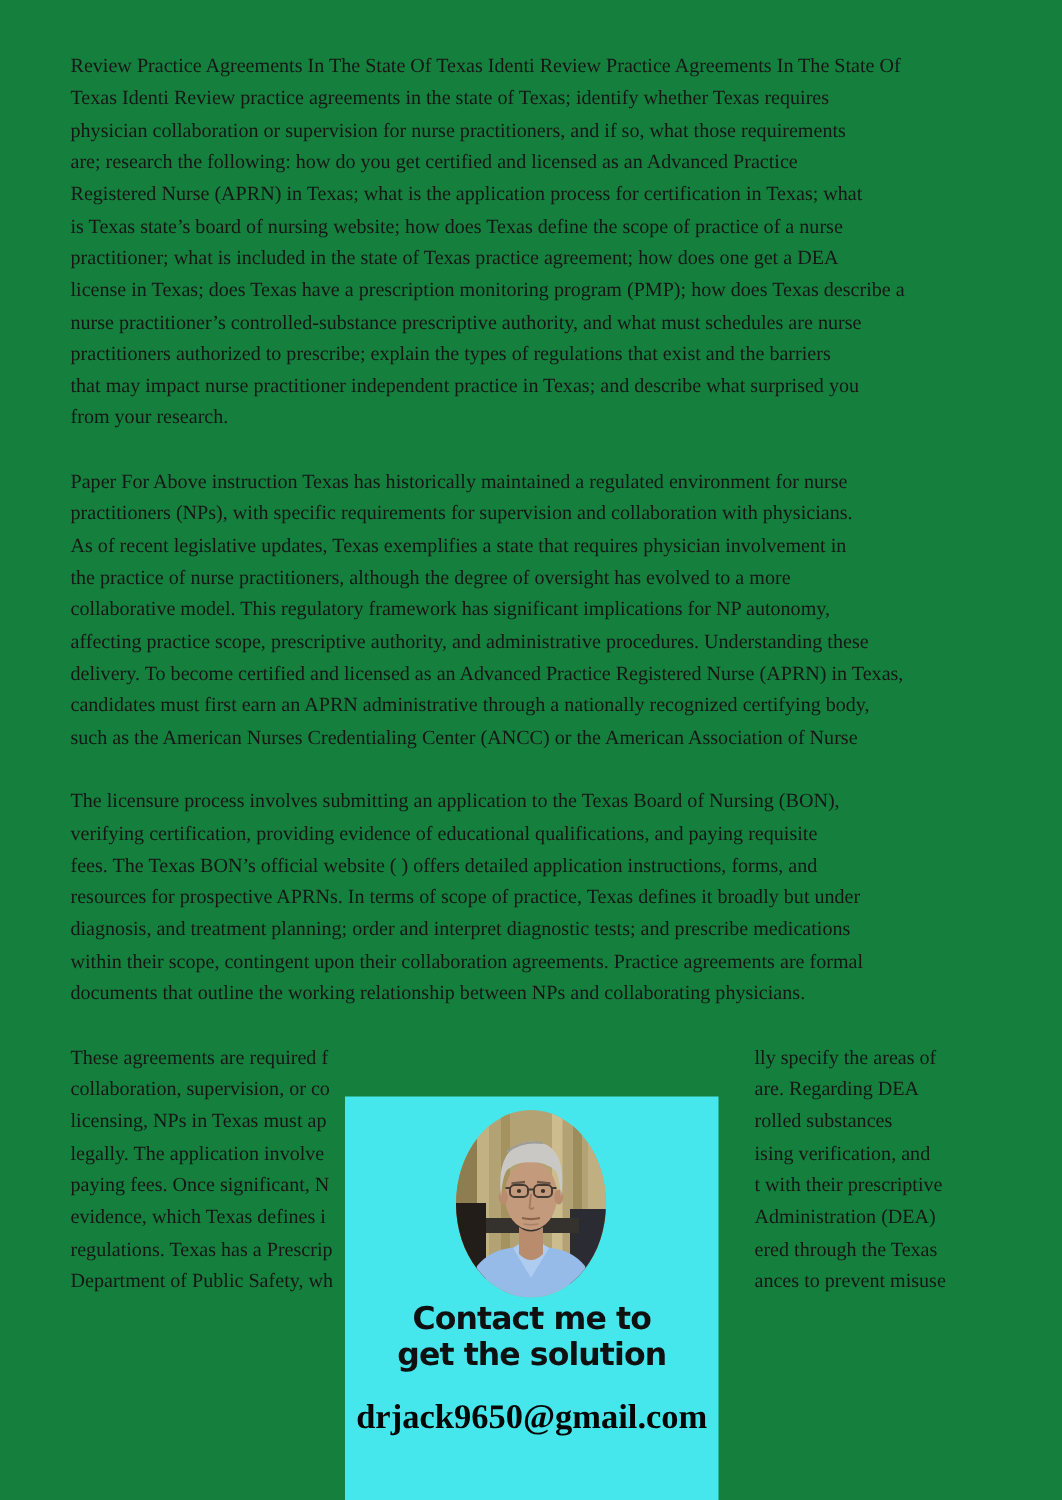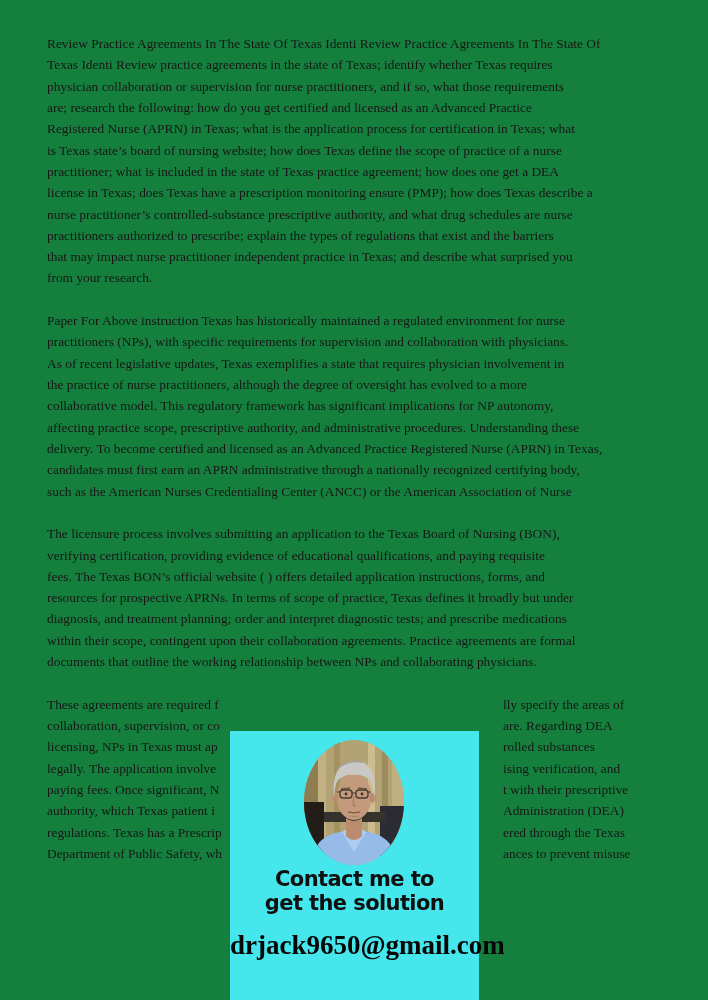--- a/index.html
+++ b/index.html
@@ -53,41 +53,41 @@
     line-height:24px;
     letter-spacing:-0.6px;
     color:#101010;
   }
   .email{
     position:absolute;
     left:0;top:201px;
     width:249px;
     font-family:"Liberation Serif", serif;
     font-weight:bold;
-    font-size:27px;
+    font-size:23px;
     line-height:26px;
     color:#060606;
   }
 </style>
 </head>
 <body>
 
 <div class="page">
 
   <div class="doc" id="doc">
       <div class="para">
         <div class="line">Review Practice Agreements In The State Of Texas Identi Review Practice Agreements In The State Of</div>
         <div class="line">Texas Identi Review practice agreements in the state of Texas; identify whether Texas requires</div>
         <div class="line">physician collaboration or supervision for nurse practitioners, and if so, what those requirements</div>
         <div class="line">are; research the following: how do you get certified and licensed as an Advanced Practice</div>
         <div class="line">Registered Nurse (APRN) in Texas; what is the application process for certification in Texas; what</div>
         <div class="line">is Texas state’s board of nursing website; how does Texas define the scope of practice of a nurse</div>
         <div class="line">practitioner; what is included in the state of Texas practice agreement; how does one get a DEA</div>
-        <div class="line">license in Texas; does Texas have a prescription monitoring ensure (PMP); how does Texas describe a</div>
-        <div class="line">nurse practitioner’s controlled-substance prescriptive authority, and what drug schedules are nurse</div>
+        <div class="line">license in Texas; does Texas have a prescription monitoring program (PMP); how does Texas describe a</div>
+        <div class="line">nurse practitioner’s controlled-substance prescriptive authority, and what must schedules are nurse</div>
         <div class="line">practitioners authorized to prescribe; explain the types of regulations that exist and the barriers</div>
         <div class="line">that may impact nurse practitioner independent practice in Texas; and describe what surprised you</div>
         <div class="line">from your research.</div>
       </div>
       <div class="para">
         <div class="line">Paper For Above instruction Texas has historically maintained a regulated environment for nurse</div>
         <div class="line">practitioners (NPs), with specific requirements for supervision and collaboration with physicians.</div>
         <div class="line">As of recent legislative updates, Texas exemplifies a state that requires physician involvement in</div>
         <div class="line">the practice of nurse practitioners, although the degree of oversight has evolved to a more</div>
         <div class="line">collaborative model. This regulatory framework has significant implications for NP autonomy,</div>
@@ -104,21 +104,21 @@
         <div class="line">diagnosis, and treatment planning; order and interpret diagnostic tests; and prescribe medications</div>
         <div class="line">within their scope, contingent upon their collaboration agreements. Practice agreements are formal</div>
         <div class="line">documents that outline the working relationship between NPs and collaborating physicians.</div>
       </div>
       <div class="para">
         <div class="line"><span>These agreements are required f</span><span class="frag-right">lly specify the areas of</span></div>
         <div class="line"><span>collaboration, supervision, or co</span><span class="frag-right">are. Regarding DEA</span></div>
         <div class="line"><span>licensing, NPs in Texas must ap</span><span class="frag-right">rolled substances</span></div>
         <div class="line"><span>legally. The application involve</span><span class="frag-right">ising verification, and</span></div>
         <div class="line"><span>paying fees. Once significant, N</span><span class="frag-right">t with their prescriptive</span></div>
-        <div class="line"><span>authority, which Texas patient i</span><span class="frag-right">Administration (DEA)</span></div>
+        <div class="line"><span>evidence, which Texas defines i</span><span class="frag-right">Administration (DEA)</span></div>
         <div class="line"><span>regulations. Texas has a Prescrip</span><span class="frag-right">ered through the Texas</span></div>
         <div class="line"><span>Department of Public Safety, wh</span><span class="frag-right">ances to prevent misuse</span></div>
       </div>
     </div>
 
   <div class="overlay" id="overlay" style="background: rgb(70, 231, 236);">
     <div class="photo">
       <svg width="100" height="125" viewBox="0 0 100 125" xmlns="http://www.w3.org/2000/svg">
         <defs>
           <clipPath id="ovalClip">

